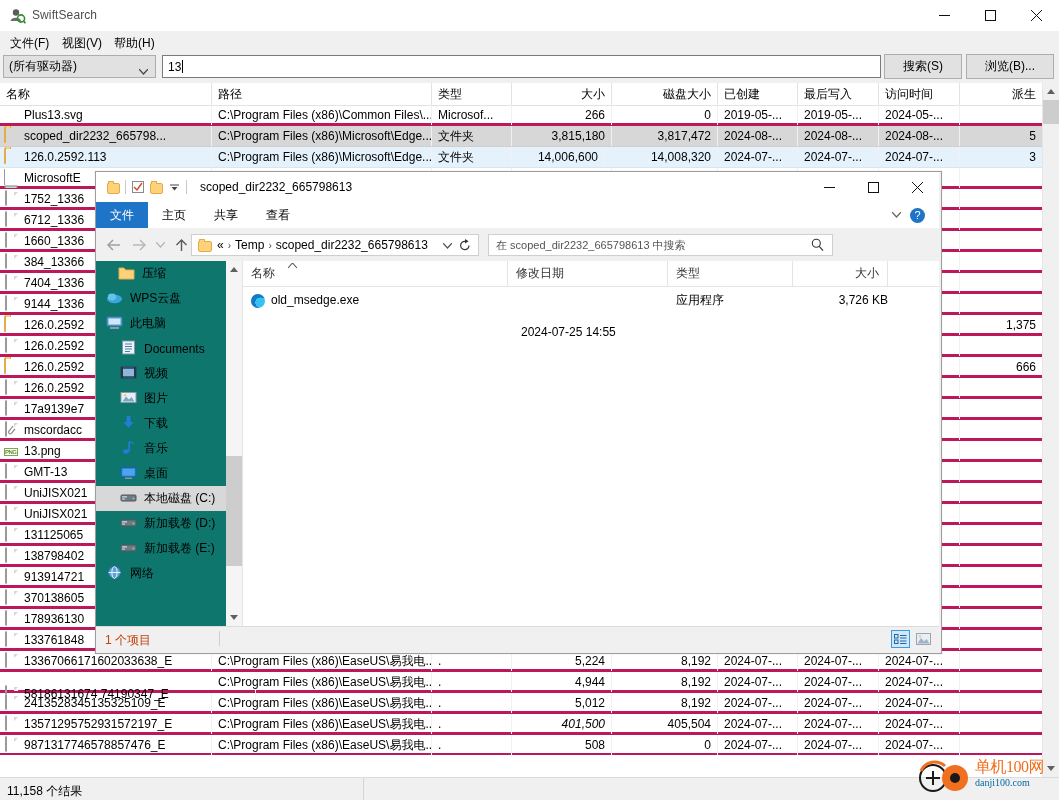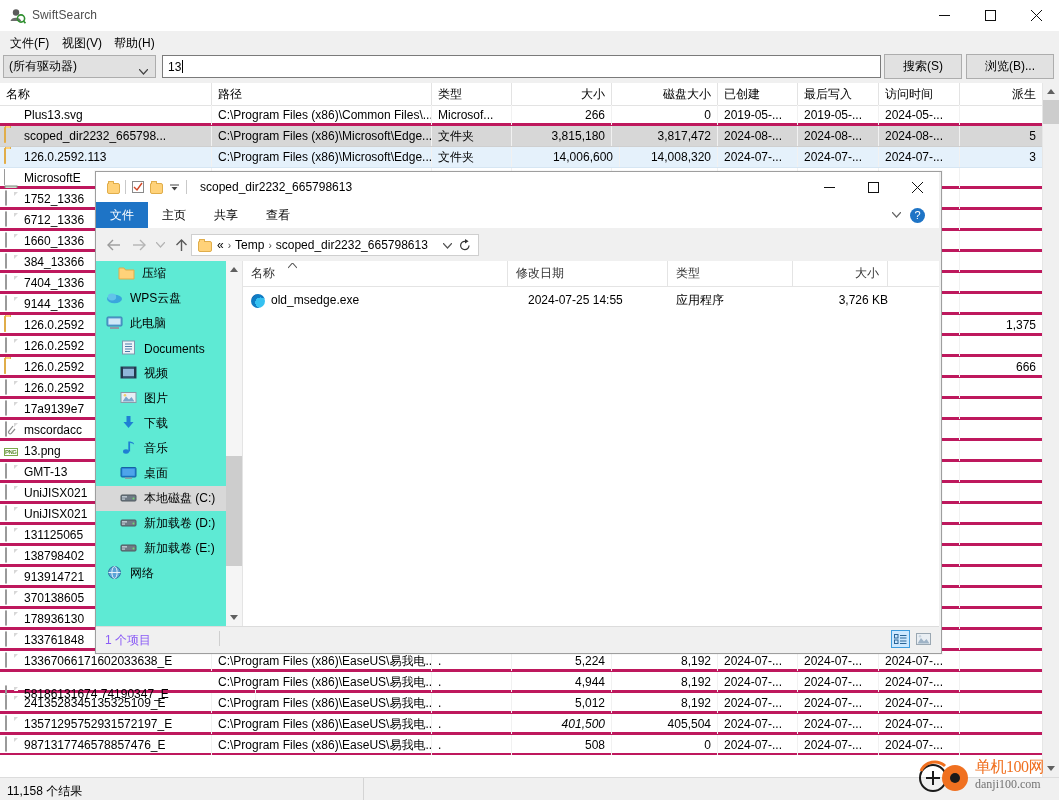--- a/index.html
+++ b/index.html
@@ -137,49 +137,49 @@
   .crumbsep{color:#4a4a4a;margin:0 4px;font-size:10px;}
   .addr-chev{position:absolute;right:26px;top:6px;color:#555;font-size:9px;}
   .addr-ref{position:absolute;right:7px;top:4px;color:#333;font-size:12px;}
   .exsearch{
     position:absolute;left:392px;top:6px;width:345px;height:22px;background:#fff;
     border:1px solid #cfcfcf;box-sizing:border-box;display:flex;align-items:center;font-size:11px;color:#555;padding-left:7px;
   }
   .exsearch .mag{position:absolute;right:8px;top:3px;color:#333;font-size:12px;}
 
   .ex-body{position:absolute;left:0;top:89px;width:843px;height:365px;background:#fff;}
-  .ex-nav{position:absolute;left:0;top:0;width:147px;height:365px;background:#5eead4;overflow:hidden;}
+  .ex-nav{position:absolute;left:0;top:0;width:147px;height:365px;background:#0f766e;overflow:hidden;}
   .navitem{position:relative;height:25px;display:flex;align-items:center;font-size:12px;color:#000;white-space:nowrap;}
   .navitem.selected{background:#d8d8d8;}
   .navicon{width:18px;height:18px;margin-right:6px;flex:0 0 auto;position:relative;}
   .navsb{position:absolute;left:130px;top:0;width:16px;height:365px;background:#f5f5f5;}
   .navsb .arr{width:16px;height:17px;display:flex;align-items:center;justify-content:center;color:#606060;font-size:9px;}
   .navsb .thumb{position:absolute;left:0;top:195px;width:16px;height:110px;background:#cdcdcd;}
 
   .ex-split{position:absolute;left:146px;top:0;width:1px;height:365px;background:#e4e4e4;}
   .ex-list{position:absolute;left:147px;top:0;width:696px;height:365px;background:#fff;}
   .ex-hdr{position:absolute;left:0;top:0;width:696px;height:25px;border-bottom:1px solid #e4e4e4;}
   .ex-hcell{position:absolute;top:0;height:25px;box-sizing:border-box;border-right:1px solid #e4e4e4;
     font-size:12px;color:#333;display:flex;align-items:center;padding:0 8px;}
   .ex-hcell.r{justify-content:flex-end;}
   .ex-sortarrow{position:absolute;left:45px;top:1px;color:#444;font-size:8px;}
   .ex-row{position:absolute;left:0;top:28px;width:696px;height:22px;display:flex;align-items:center;font-size:12px;}
   .ex-row .c{position:absolute;top:0;height:22px;display:flex;align-items:center;}
   .ex-row .c.r{justify-content:flex-end;}
 
   .ex-status{position:absolute;left:0;top:454px;width:843px;height:25px;background:#f0f0f0;border-top:1px solid #dcdcdc;}
-  .ex-status .cnt{position:absolute;left:9px;top:5px;font-size:12px;color:#8b5cf6;}
+  .ex-status .cnt{position:absolute;left:9px;top:5px;font-size:12px;color:#c2410c;}
   .ex-status .vsep{position:absolute;left:123px;top:4px;width:1px;height:15px;background:#cfcfcf;}
   .viewbtn{position:absolute;top:3px;width:19px;height:18px;box-sizing:border-box;display:flex;align-items:center;justify-content:center;}
   .viewbtn.on{background:#cde8ff;border:1px solid #3d9bdd;}
 
   
   .wm{position:absolute;left:915px;top:757px;width:144px;height:43px;}
   .wm-t1{position:absolute;left:60px;top:0px;font-size:16px;color:#f07020;font-family:"Liberation Serif",serif;letter-spacing:-.5px;}
-  .wm-t2{position:absolute;left:60px;top:20px;font-size:12px;color:#737373;font-family:"Liberation Serif",serif;}
+  .wm-t2{position:absolute;left:60px;top:20px;font-size:10px;color:#0369a1;font-family:"Liberation Serif",serif;}
 </style>
 </head>
 <body>
 
 <div class="app">
 
   <div class="titlebar">
     <span class="tb-icon">
       <svg width="17" height="17" viewBox="0 0 17 17">
         <ellipse cx="7" cy="5.5" rx="3.2" ry="3.2" fill="#5b5b5b"></ellipse>
@@ -273,21 +273,21 @@
           <div class="cell" style="left: 879px; width: 81px;">2024-08-...</div>
           <div class="cell r" style="left: 960px; width: 83px;">5</div>
         </div>
         <div class="row sel-blue">
           <div class="cell name" style="left: 0px; width: 212px;">
             <span class="fic"><span class="ic-folder"></span></span>
             <span class="nametext">126.0.2592.113</span>
           </div>
           <div class="cell" style="left: 212px; width: 220px;">C:\Program Files (x86)\Microsoft\Edge...</div>
           <div class="cell" style="left: 432px; width: 80px;">文件夹</div>
-          <div class="cell r" style="left: 520px; width: 100px; text-align: right;">14,006,600</div>
+          <div class="cell r" style="left: 505px; width: 100px; text-align: right;">14,006,600</div>
           <div class="cell r" style="left: 612px; width: 106px;">14,008,320</div>
           <div class="cell" style="left: 718px; width: 80px;">2024-07-...</div>
           <div class="cell" style="left: 798px; width: 81px;">2024-07-...</div>
           <div class="cell" style="left: 879px; width: 81px;">2024-07-...</div>
           <div class="cell r" style="left: 960px; width: 83px;">3</div>
         </div>
         <div class="row">
           <div class="cell name" style="left: 0px; width: 212px;">
             <span class="fic"><span class="ic-gear"><svg width="14" height="14" style="display:block">
                   <rect x="1" y="2" width="12" height="10" fill="#cfd8cf" stroke="#7d8a7d"></rect>
@@ -806,20 +806,29 @@
             </svg>
         </span>
         <span class="addr-ref">
           <svg width="12" height="13" viewBox="0 0 12 13">
               <path d="M10 6.5 A4.2 4.2 0 1 1 6 2.3" fill="none" stroke="#333" stroke-width="1.2"></path>
               <polyline points="6,0 6,4.4 9.6,2.3" fill="#333"></polyline>
             </svg>
         </span>
       </div>
 
+      <div class="exsearch">
+        <span>在 scoped_dir2232_665798613 中搜索</span>
+        <span class="mag">
+          <svg width="13" height="14">
+              <circle cx="5.3" cy="5.3" r="4" fill="none" stroke="#333" stroke-width="1.1"></circle>
+              <line x1="8.3" y1="8.4" x2="12" y2="12.6" stroke="#333" stroke-width="1.2"></line>
+            </svg>
+        </span>
+      </div>
     </div>
 
     <div class="ex-body">
       <div class="ex-nav" id="ex-nav">
           <div class="navitem" style="padding-left: 22px;">
             <span class="navicon"><svg width="17" height="15">
                 <path d="M1 3 h5 l1.5 2 H16 v9 H1 Z" fill="#ffd279" stroke="#e0ad4a"></path>
               </svg></span>
             <span>压缩</span>
           </div>
@@ -949,21 +958,21 @@
         <div class="ex-hcell" style="left: 0px; width: 265px;">名称</div>
             <div class="ex-hcell" style="left: 265px; width: 160px;">修改日期</div>
             <div class="ex-hcell" style="left: 425px; width: 125px;">类型</div>
             <div class="ex-hcell r" style="left: 550px; width: 95px;">大小</div>
           </div>
         <div class="ex-row">
           <span class="c" style="left:0;width:265px;padding-left:8px;">
             <span class="ic-edge" style="margin-right:6px;"></span>
             <span>old_msedge.exe</span>
           </span>
-          <span class="c" style="left:277px;width:160px;padding-left:8px;">2024-07-25 14:55</span>
+          <span class="c" style="left:270px;width:160px;padding-left:8px;margin-top:32px;">2024-07-25 14:55</span>
           <span class="c" style="left:425px;width:125px;padding-left:8px;">应用程序</span>
           <span class="c r" style="left:550px;width:95px;padding-right:10px;">3,726 KB</span>
         </div>
       </div>
     </div>
 
     <div class="ex-status">
       <span class="cnt">1 个项目</span>
       <span class="vsep"></span>
       <span class="viewbtn on" style="left:795px;">

